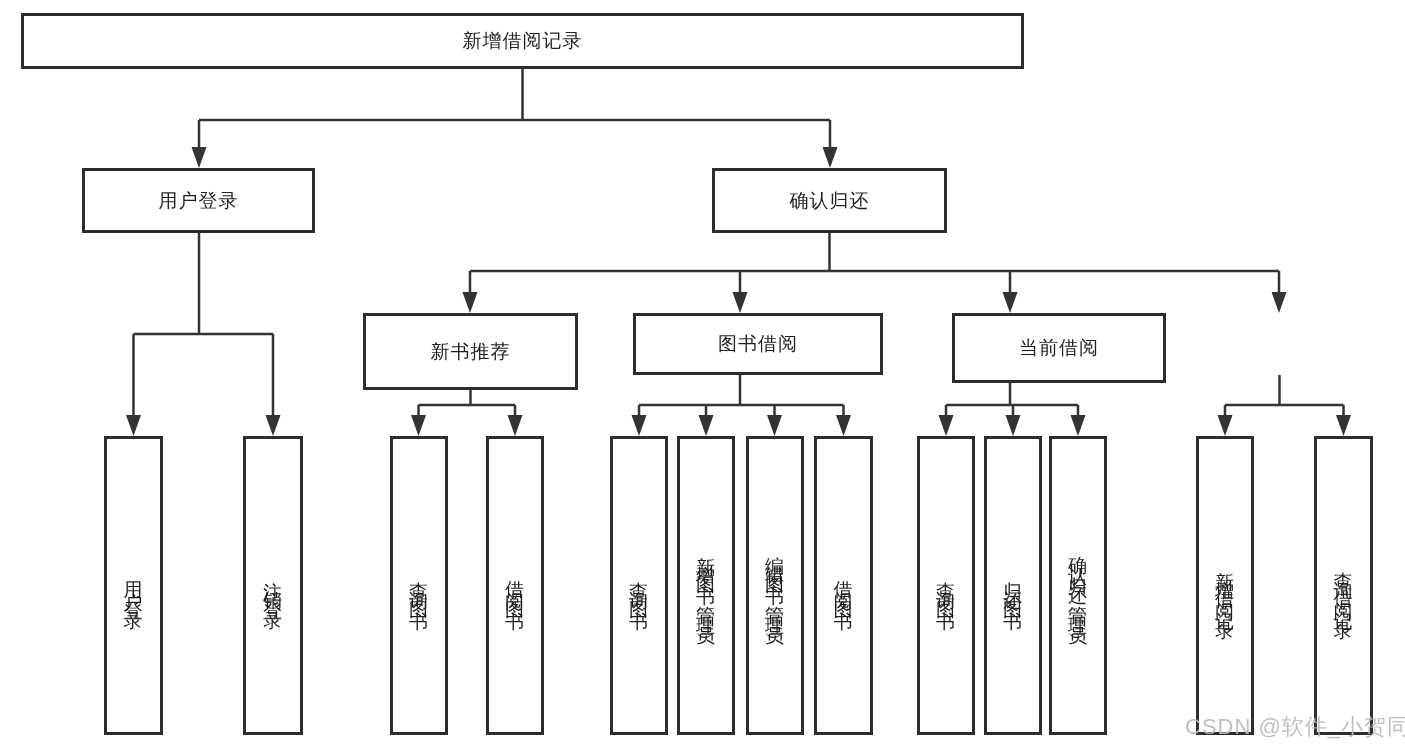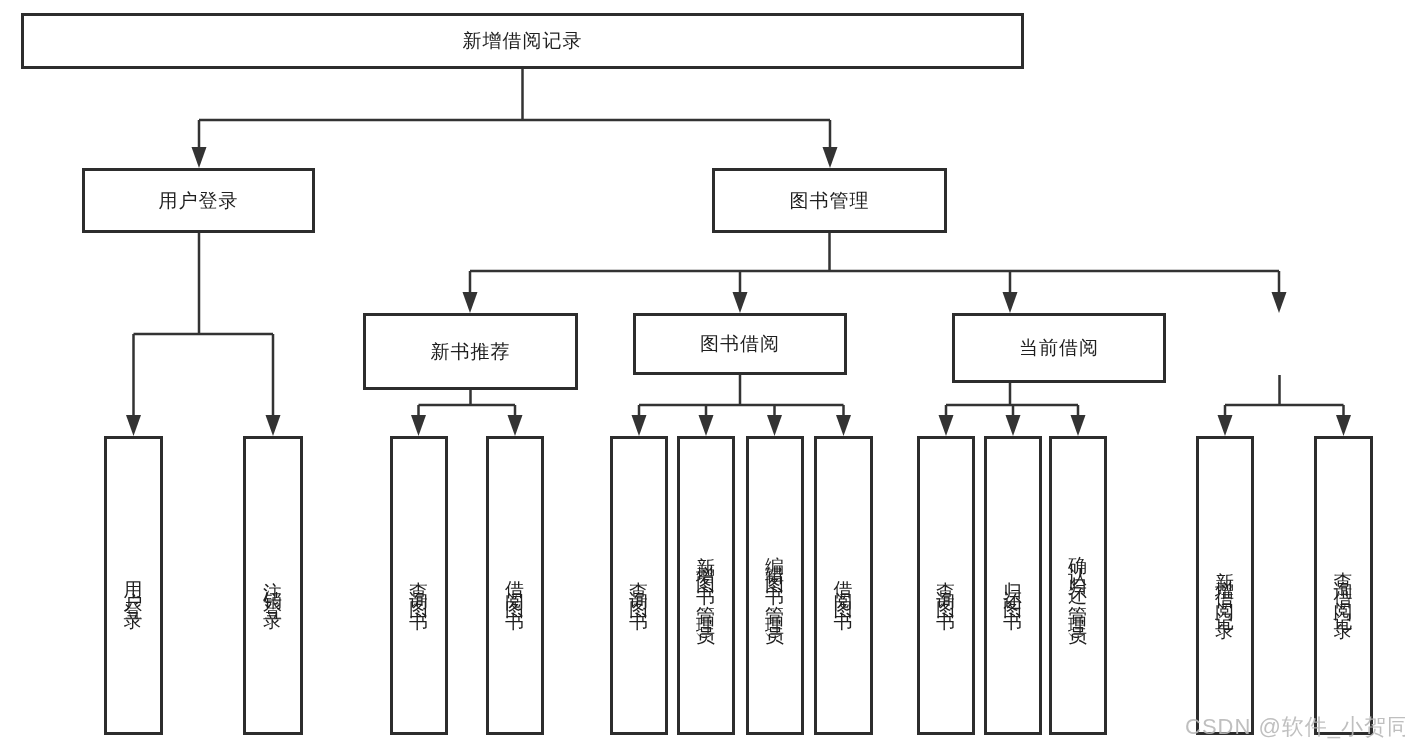--- a/index.html
+++ b/index.html
@@ -65,24 +65,24 @@
       <polygon points="1005.5,415 1020.5,415 1013,436"></polygon>
       <polygon points="1070.5,415 1085.5,415 1078,436"></polygon>
       <polygon points="1217.5,415 1232.5,415 1225,436"></polygon>
       <polygon points="1336,415 1351,415 1343.5,436"></polygon>
     </g>
   </svg>
 
   <div class="node h" style="left:21px;top:13px;width:1003px;height:56px">新增借阅记录</div>
 
   <div class="node h" style="left:82px;top:168px;width:233px;height:65px">用户登录</div>
-  <div class="node h" style="left:712px;top:168px;width:235px;height:65px">图书管理</div>
+  <div class="node h" style="left:712px;top:168px;width:235px;height:65px">确认归还</div>
 
   <div class="node h" style="left:363px;top:313px;width:215px;height:77px">新书推荐</div>
-  <div class="node h" style="left:633px;top:313px;width:214px;height:62px">图书借阅</div>
+  <div class="node h" style="left:633px;top:313px;width:250px;height:62px">图书借阅</div>
   <div class="node h" style="left:952px;top:313px;width:214px;height:70px">当前借阅</div>
 
   <div class="node leaf" style="left:104px;top:436px;width:59px;height:299px">用户登录</div>
   <div class="node leaf" style="left:243px;top:436px;width:60px;height:299px">注销登录</div>
 
   <div class="node leaf" style="left:390px;top:436px;width:58px;height:299px">查询图书</div>
   <div class="node leaf" style="left:486px;top:436px;width:58px;height:299px">借阅图书</div>
 
   <div class="node leaf" style="left:610px;top:436px;width:58px;height:299px">查询图书</div>
   <div class="node leaf" style="left:677px;top:436px;width:58px;height:299px">新增图书（管理员）</div>

